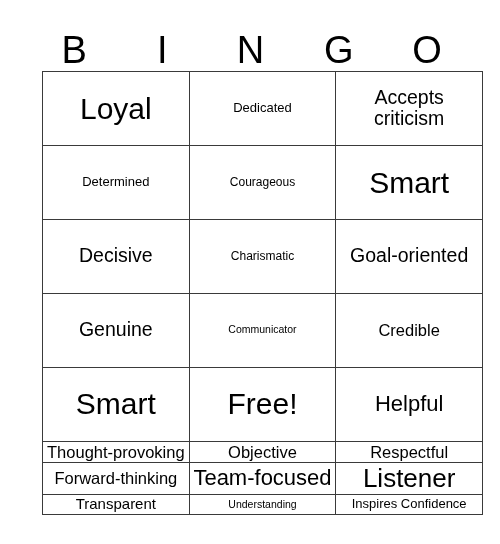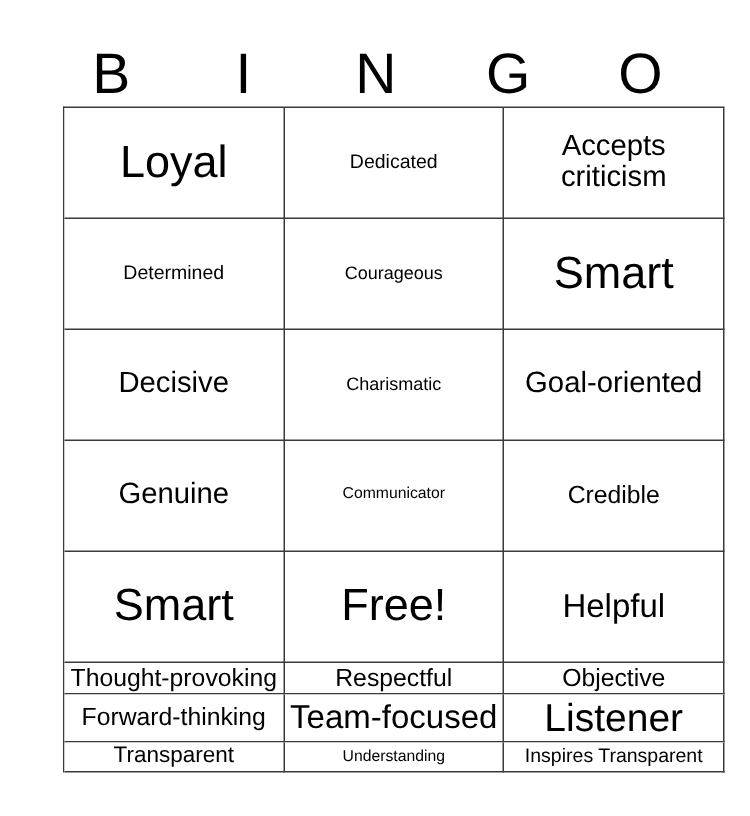--- a/index.html
+++ b/index.html
@@ -152,38 +152,38 @@
       <div class="bingo-cell">
         <span class="cell-text fs-huge">Free!</span>
       </div>
       <div class="bingo-cell">
         <span class="cell-text fs-xl">Helpful</span>
       </div>
       <div class="bingo-cell">
         <span class="cell-text fs-ml">Thought-provoking</span>
       </div>
       <div class="bingo-cell">
-        <span class="cell-text fs-ml">Respectful</span>
+        <span class="cell-text fs-ml">Objective</span>
       </div>
       <div class="bingo-cell">
-        <span class="cell-text fs-ml">Objective</span>
+        <span class="cell-text fs-ml">Respectful</span>
       </div>
       <div class="bingo-cell">
         <span class="cell-text fs-ml">Forward-thinking</span>
       </div>
       <div class="bingo-cell">
         <span class="cell-text fs-xl">Team-focused</span>
       </div>
       <div class="bingo-cell">
         <span class="cell-text fs-xxl">Listener</span>
       </div>
       <div class="bingo-cell">
         <span class="cell-text fs-m">Transparent</span>
       </div>
       <div class="bingo-cell">
         <span class="cell-text fs-xxs">Understanding</span>
       </div>
       <div class="bingo-cell">
-        <span class="cell-text fs-s">Inspires Transparent</span>
+        <span class="cell-text fs-s">Inspires Confidence</span>
       </div>
     </div>
 
 </div>
 
 </body></html>

